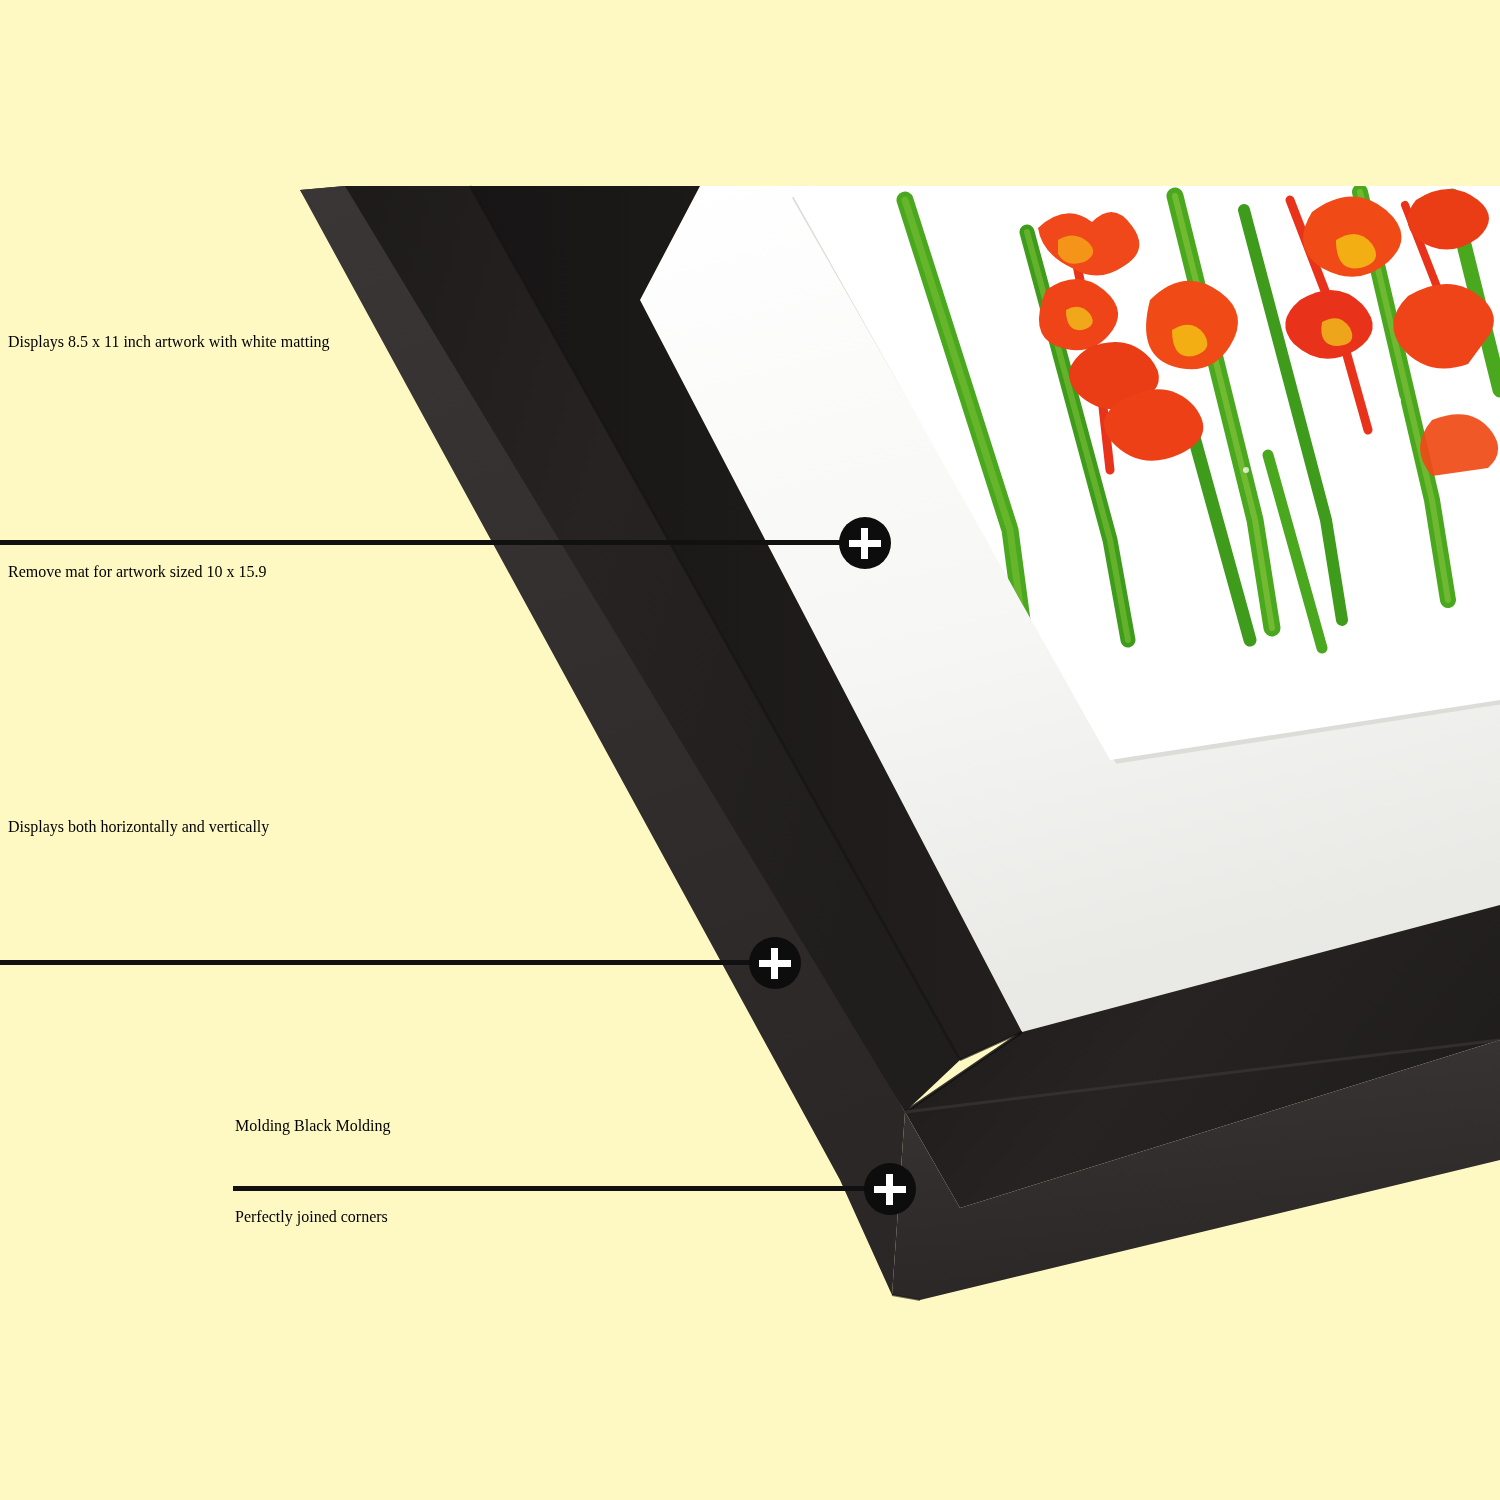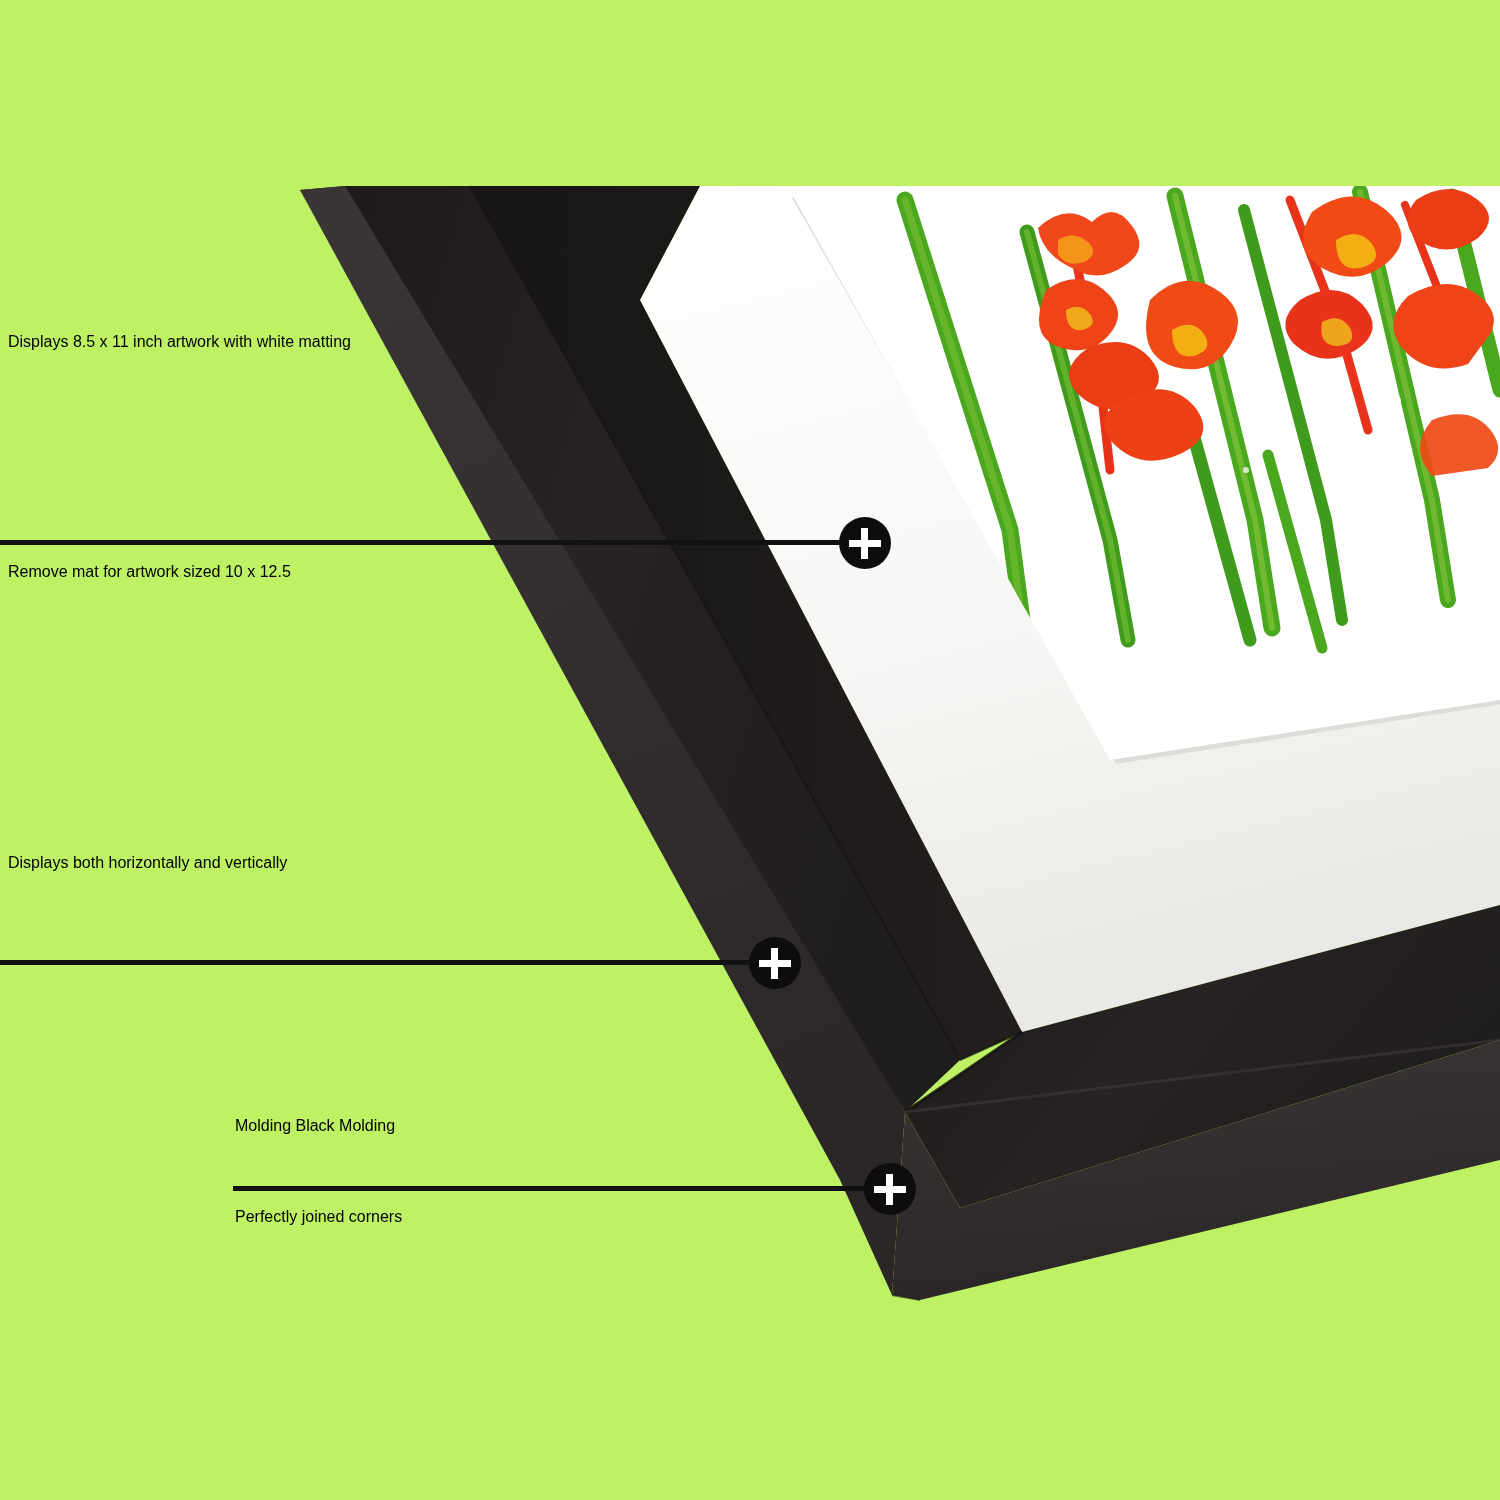--- a/index.html
+++ b/index.html
@@ -5,23 +5,23 @@
 <style>
   html, body {
     margin: 0;
     padding: 0;
     background: #ffffff;
   }
   #stage {
     position: relative;
     width: 1500px;
     height: 1500px;
-    background: #bef264;
+    background: #fef9c3;
     overflow: hidden;
-    font-family: Liberation Sans, sans-serif;
+    font-family: Liberation Serif, serif;
   }
 
   
   #photo {
     position: absolute;
     left: 0;
     top: 0;
     width: 1500px;
     height: 1500px;
   }
@@ -47,21 +47,21 @@
     background: #0d0d0d;
   }
   .marker .bar-h,
   .marker .bar-v {
     position: absolute;
     background: #ffffff;
   }
 
   .c1 { left: 8px;  top: 333px; }
   .c1s{ left: 8px;  top: 563px; }
-  .c2 { left: 8px;  top: 818px; margin-top: 36px; }
+  .c2 { left: 8px;  top: 818px; }
   .c3 { left: 235px; top: 1117px; }
   .c3s{ left: 235px; top: 1208px; }
 </style>
 </head>
 <body>
 
 <div id="stage">
 
   <div id="photo">
     <svg width="1500" height="1500" viewBox="0 0 1500 1500" xmlns="http://www.w3.org/2000/svg" shape-rendering="geometricPrecision">
@@ -188,21 +188,21 @@
         <line x1="905" y1="1112" x2="1500" y2="1040" stroke="#433e3d" stroke-width="3" opacity="0.5"></line>
       </g>
     </svg>
   </div>
 
   <div class="callout c1">Displays 8.5 x 11
 inch artwork with
 white matting</div>
   <div class="rule" style="left:0px; top:540px; width:868px;"></div>
   <div class="callout c1s">Remove mat for artwork
-sized 10 x 12.5</div>
+sized 10 x 15.9</div>
 
   <div class="callout c2">Displays both horizontally
 and vertically</div>
   <div class="rule" style="left:0px; top:960px; width:778px;"></div>
 
   <div class="callout c3">Molding Black Molding</div>
   <div class="rule" style="left:233px; top:1186px; width:660px;"></div>
   <div class="callout c3s">Perfectly joined corners</div>
 
   <div class="marker" style="left:839px; top:517px; width:52px; height:52px;">

